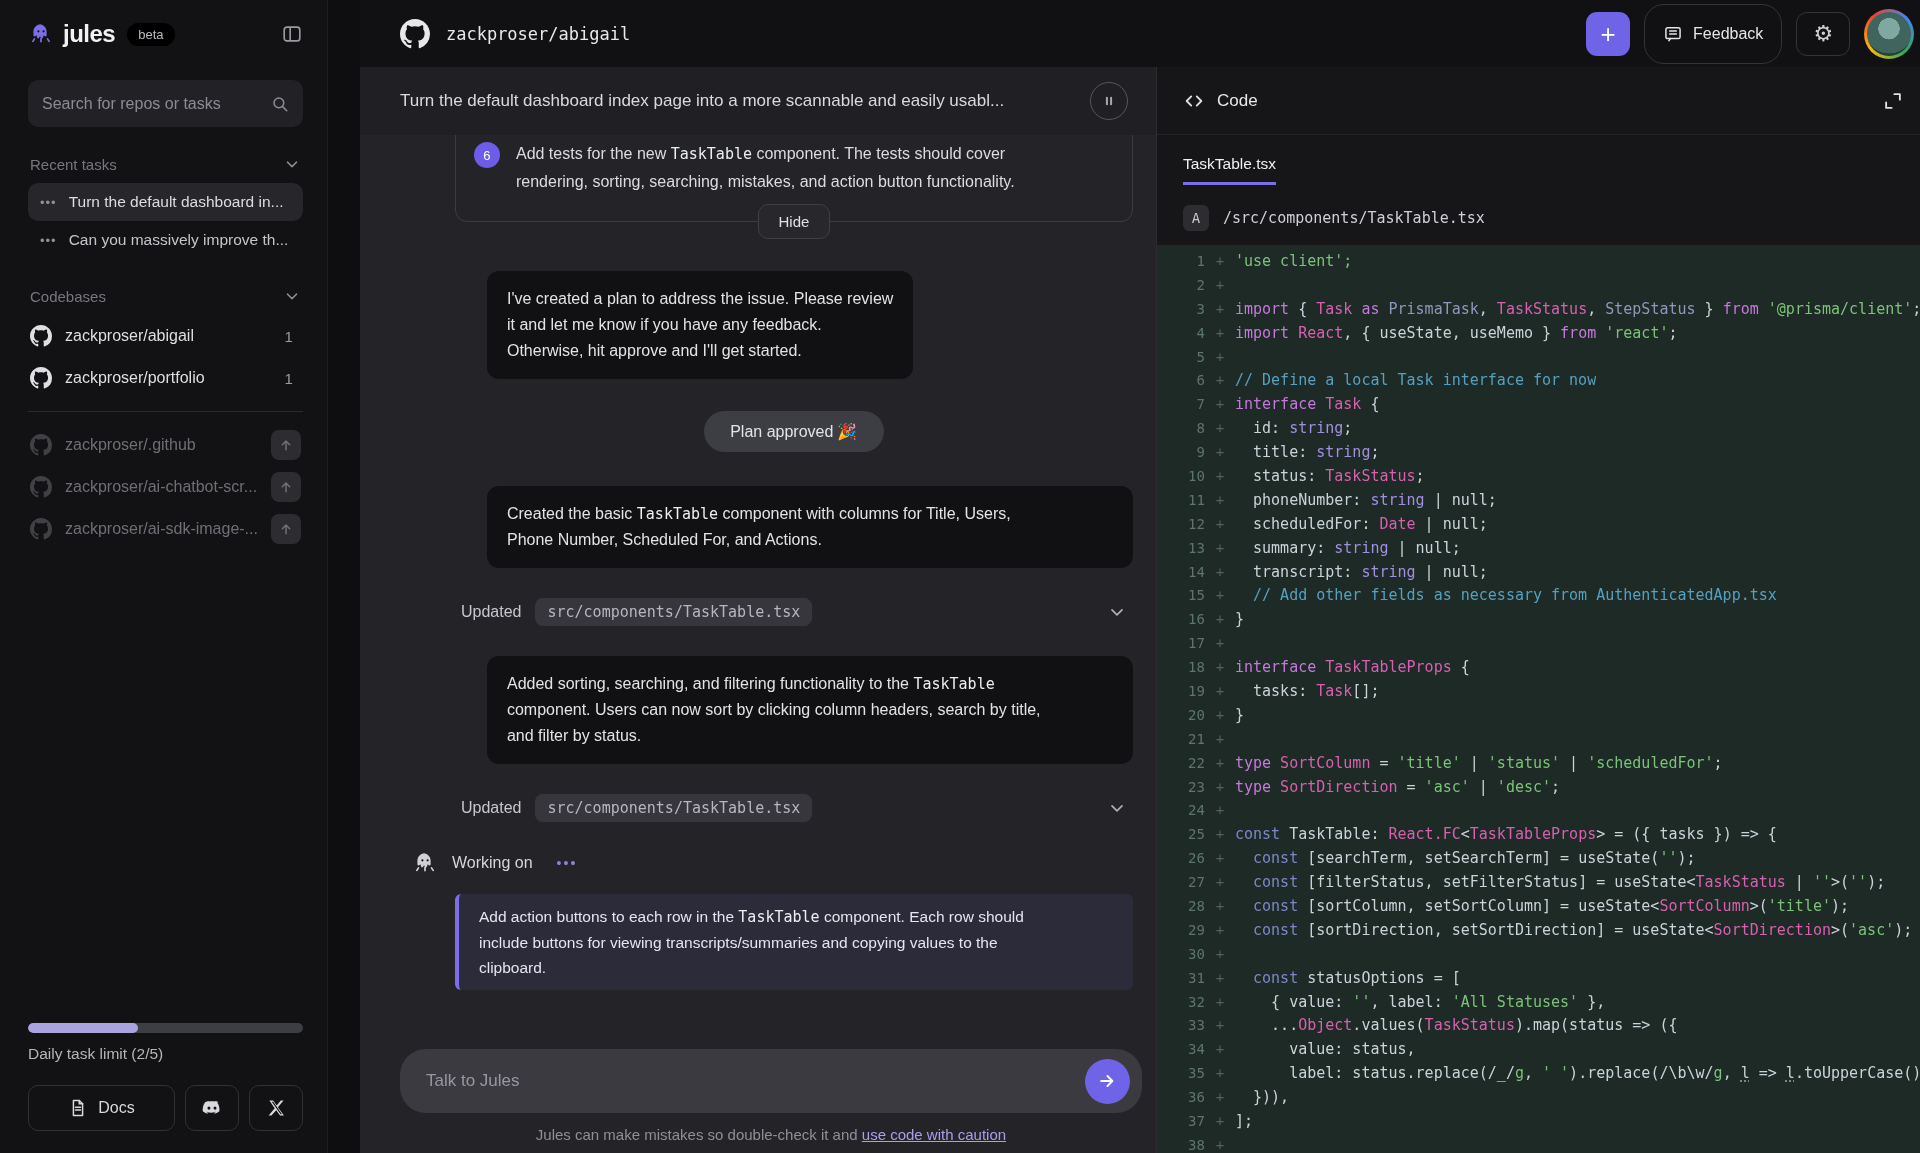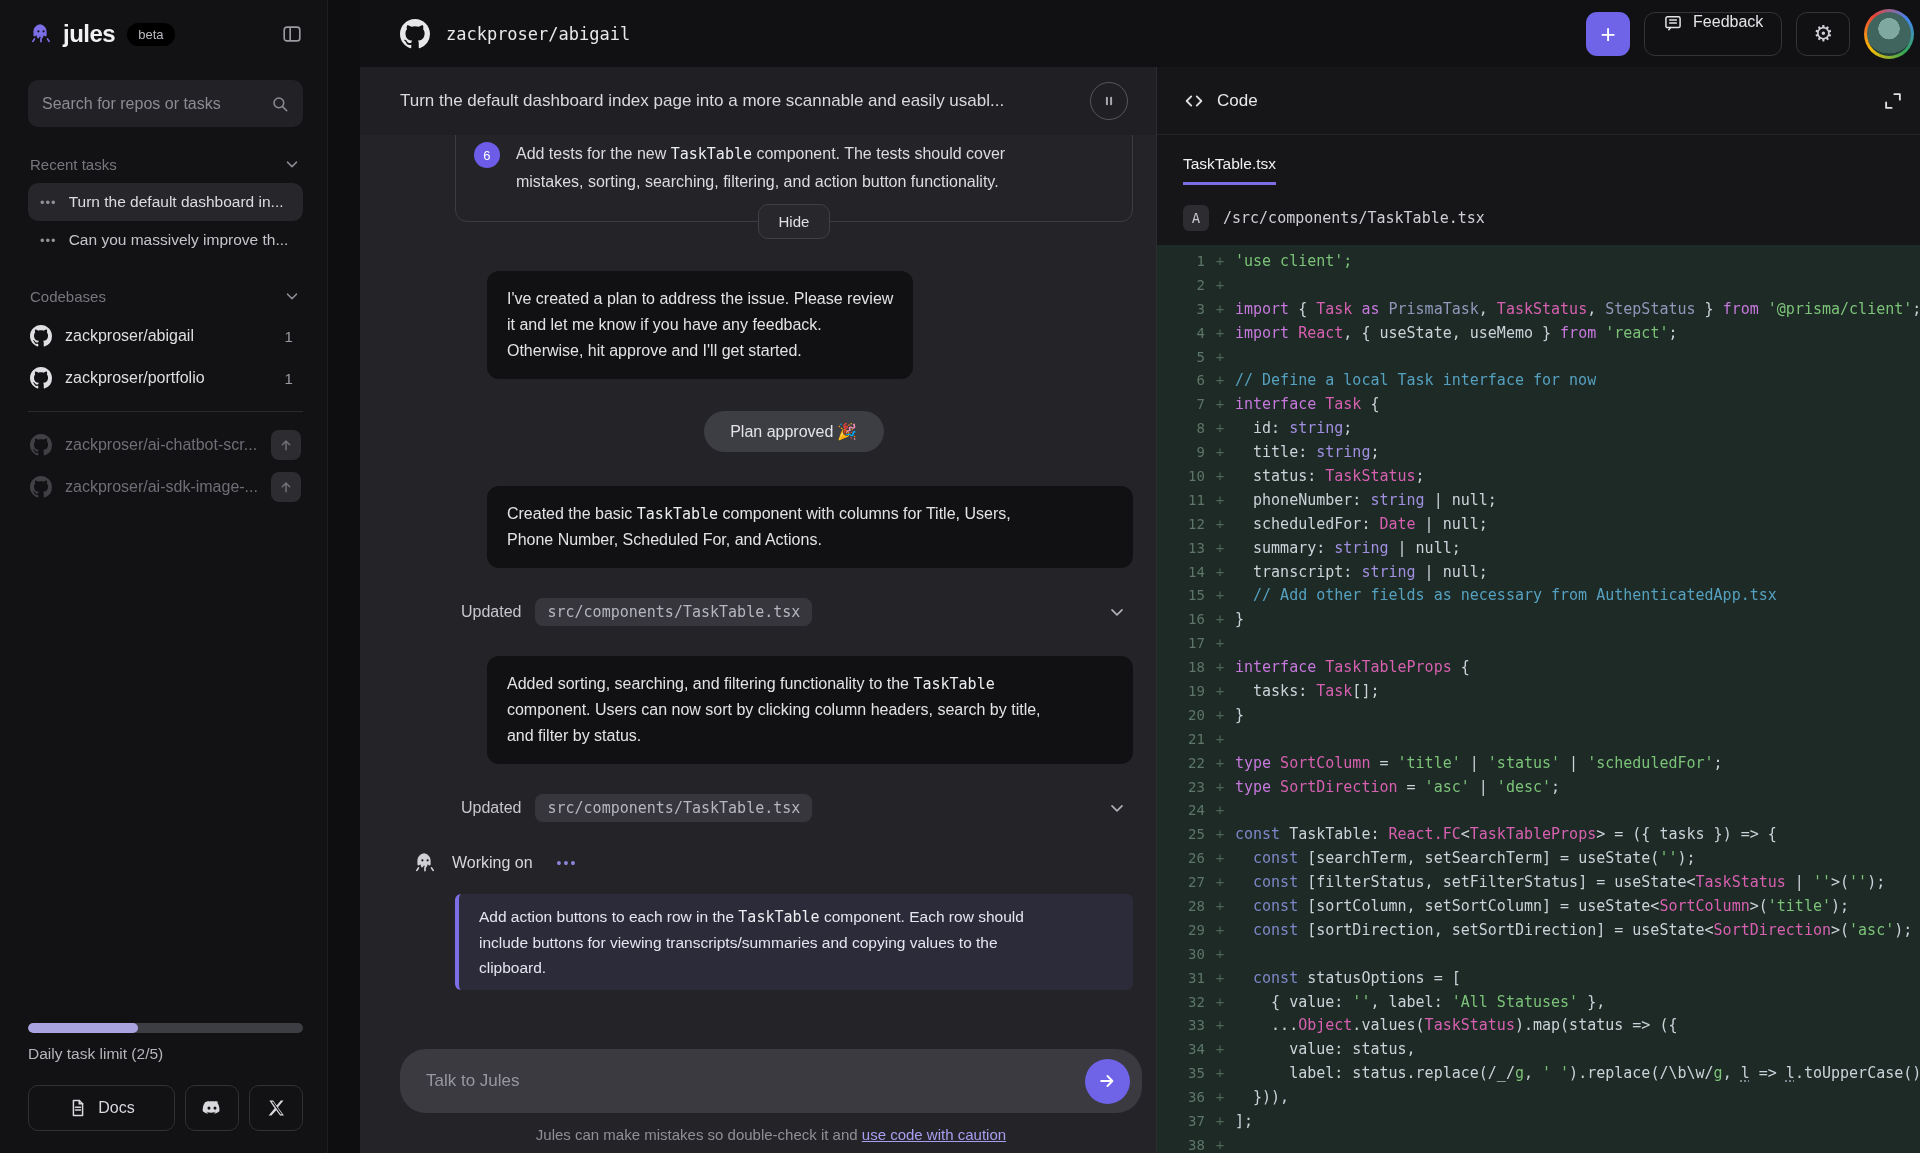--- a/index.html
+++ b/index.html
@@ -47,22 +47,22 @@
   .sq-btn { width:54px; }
 
   
   .main { flex:1; display:flex; flex-direction:column; }
   .topstrip { height:67px; background:#111113; display:flex; align-items:center; padding:0 16px 0 40px; }
   .repo-title { display:flex; align-items:center; gap:16px; color:#e8e8ea;
     font-family:"DejaVu Sans Mono", monospace; font-size:17px; }
   .top-actions { margin-left:auto; display:flex; align-items:center; gap:14px; }
   .plus-btn { width:44px; height:44px; border-radius:11px; background:#6f63e8; color:#fff;
     border:none; font-size:26px; line-height:1; cursor:pointer; display:flex; align-items:center; justify-content:center; }
-  .fb-btn { height:44px; border:1px solid #333339; border-radius:11px; background:transparent;
-    color:#e4e4e8; font-size:16px; display:flex; align-items:flex-start; gap:10px; padding:0 18px; cursor:pointer; }
+  .fb-btn { height:60px; border:1px solid #333339; border-radius:20px; background:transparent;
+    color:#e4e4e8; font-size:16px; display:flex; align-items:center; gap:10px; padding:0 18px; cursor:pointer; }
   .gear-btn { width:54px; height:44px; border:1px solid #333339; border-radius:11px;
     background:transparent; color:#cfcfd5; font-size:22px; display:flex; align-items:center;
     justify-content:center; cursor:pointer; }
   .avatar { width:50px; height:50px; border-radius:50%; padding:3px; cursor:pointer;
     background:conic-gradient(from -40deg,#ea4335,#4285f4,#34a853,#fbbc05,#ea4335); }
   .avatar .inner { width:100%; height:100%; border-radius:50%;
     background:radial-gradient(circle at 50% 38%, #7fa8a0 0 30%, #40655f 31% 70%, #23403c 71%); }
 
   .panes { flex:1; display:flex; min-height:0; }
   .chat-col { width:796px; display:flex; flex-direction:column; background:#242428; min-height:0; }
@@ -256,20 +256,31 @@
           <span>zackproser/portfolio</span>
           <span class="cnt">1</span>
         </div>
       </div>
     <div class="side-div"></div>
     <div>
         <div class="repo-row dim">
           <svg width="22" height="22">
             <use href="#i-github" width="22" height="22"></use>
           </svg>
+          <span>zackproser/.github</span>
+          <span class="up-btn">
+            <svg width="16" height="16">
+              <use href="#i-up-arrow" width="16" height="16"></use>
+            </svg>
+          </span>
+        </div>
+        <div class="repo-row dim">
+          <svg width="22" height="22">
+            <use href="#i-github" width="22" height="22"></use>
+          </svg>
           <span>zackproser/ai-chatbot-scr...</span>
           <span class="up-btn">
             <svg width="16" height="16">
               <use href="#i-up-arrow" width="16" height="16"></use>
             </svg>
           </span>
         </div>
         <div class="repo-row dim">
           <svg width="22" height="22">
             <use href="#i-github" width="22" height="22"></use>
@@ -345,21 +356,21 @@
             <svg width="20" height="20">
                 <use href="#i-pause" width="20" height="20"></use>
               </svg>
           </button>
         </div>
 
         <div class="chat-scroll">
           <div class="plan-box">
             <div class="plan-step">
               <span class="step-num">6</span>
-              <span><span>Add tests for the new </span><span class="mono-inline">TaskTable</span><span> component. The tests should cover</span><br><span>mistakes, sorting, searching, filtering, and action button functionality.</span></span>
+              <span><span>Add tests for the new </span><span class="mono-inline">TaskTable</span><span> component. The tests should cover</span><br><span>rendering, sorting, searching, mistakes, and action button functionality.</span></span>
             </div>
           </div>
           <button class="hide-pill">Hide</button>
 
           <div class="gap32"></div>
           <div class="bubble fit">I've created a plan to address the issue. Please review
 it and let me know if you have any feedback.
 Otherwise, hit approve and I'll get started.</div>
 
           <div class="gap32"></div>

